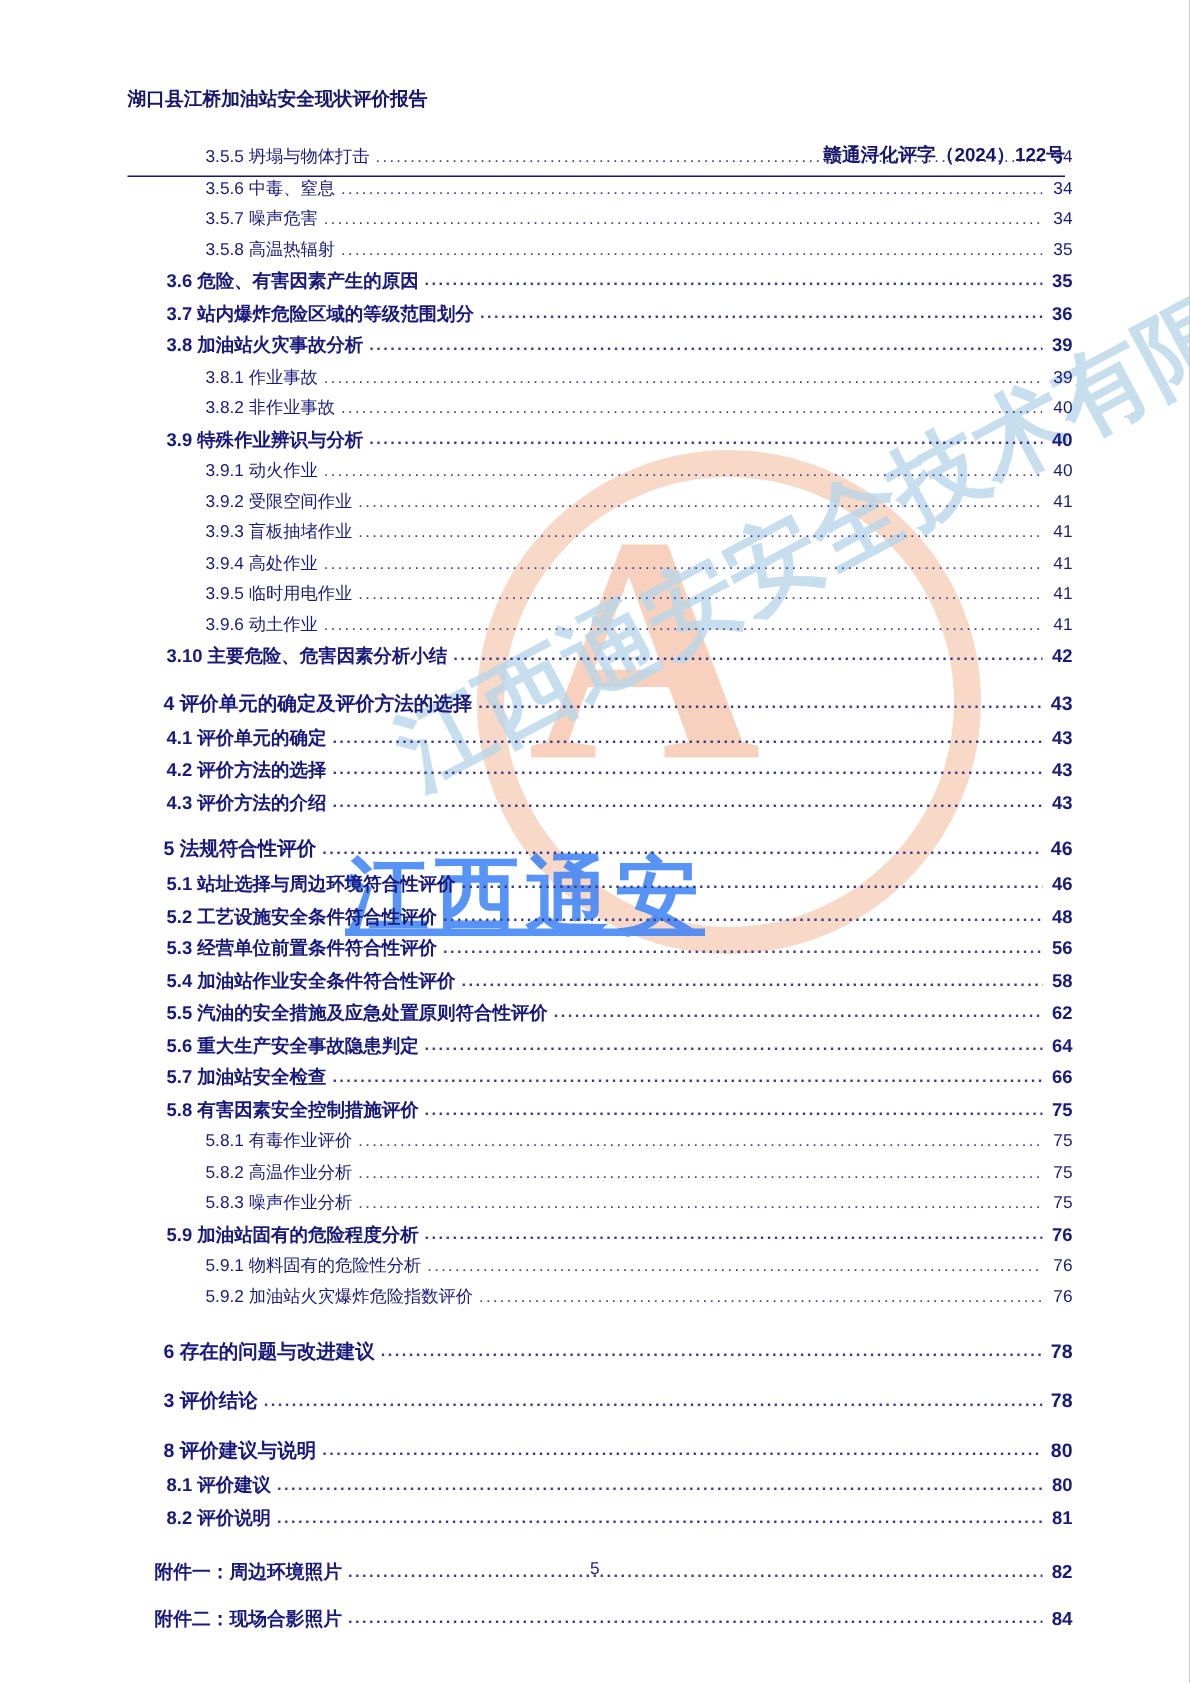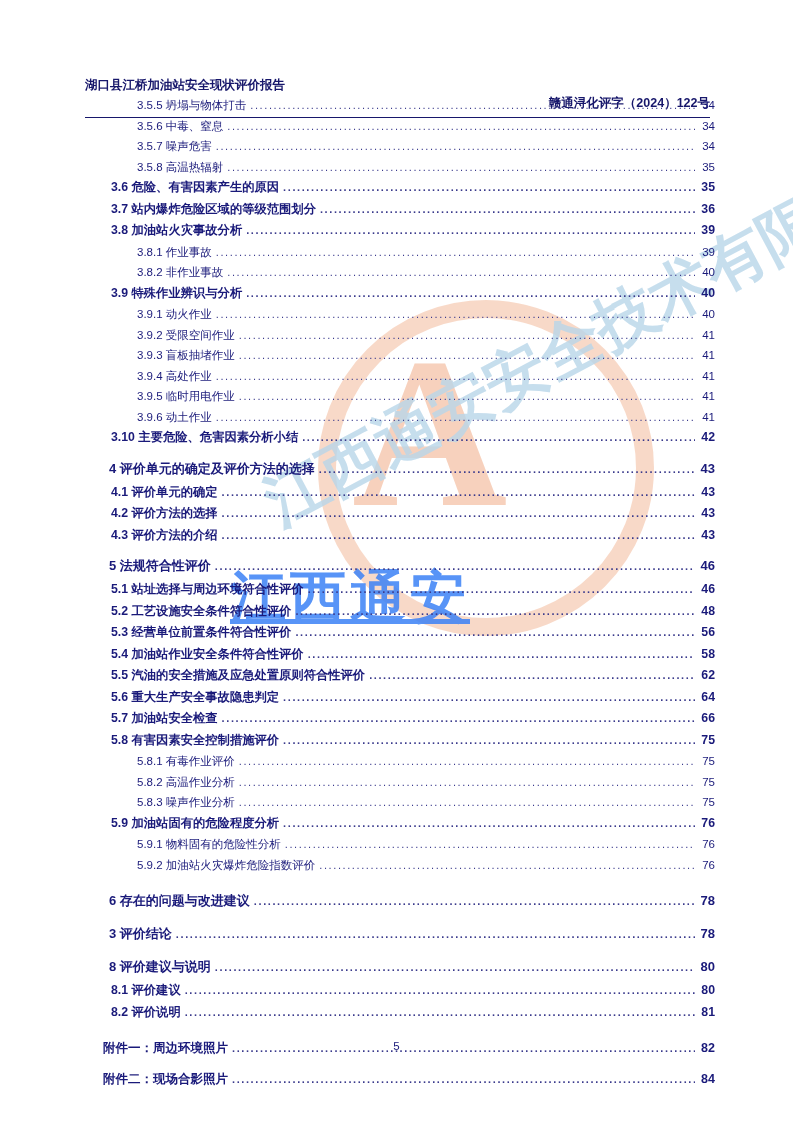--- a/index.html
+++ b/index.html
@@ -75,21 +75,21 @@
     position: relative;
     z-index: 2;
   }
   .header {
     position: absolute;
     left: 85px;
     top: 58px;
     width: 625px;
     display: flex;
     justify-content: space-between;
-    align-items: center;
+    align-items: flex-start;
     font-size: 12.5px;
     font-weight: bold;
     color: #17176b;
     padding-bottom: 5px;
     border-bottom: 1.6px solid #17176b;
     font-family: "Liberation Sans", sans-serif;
   }
   .header-left { white-space: nowrap; }
   .header-right { white-space: nowrap; margin-top: 37px; }
 

